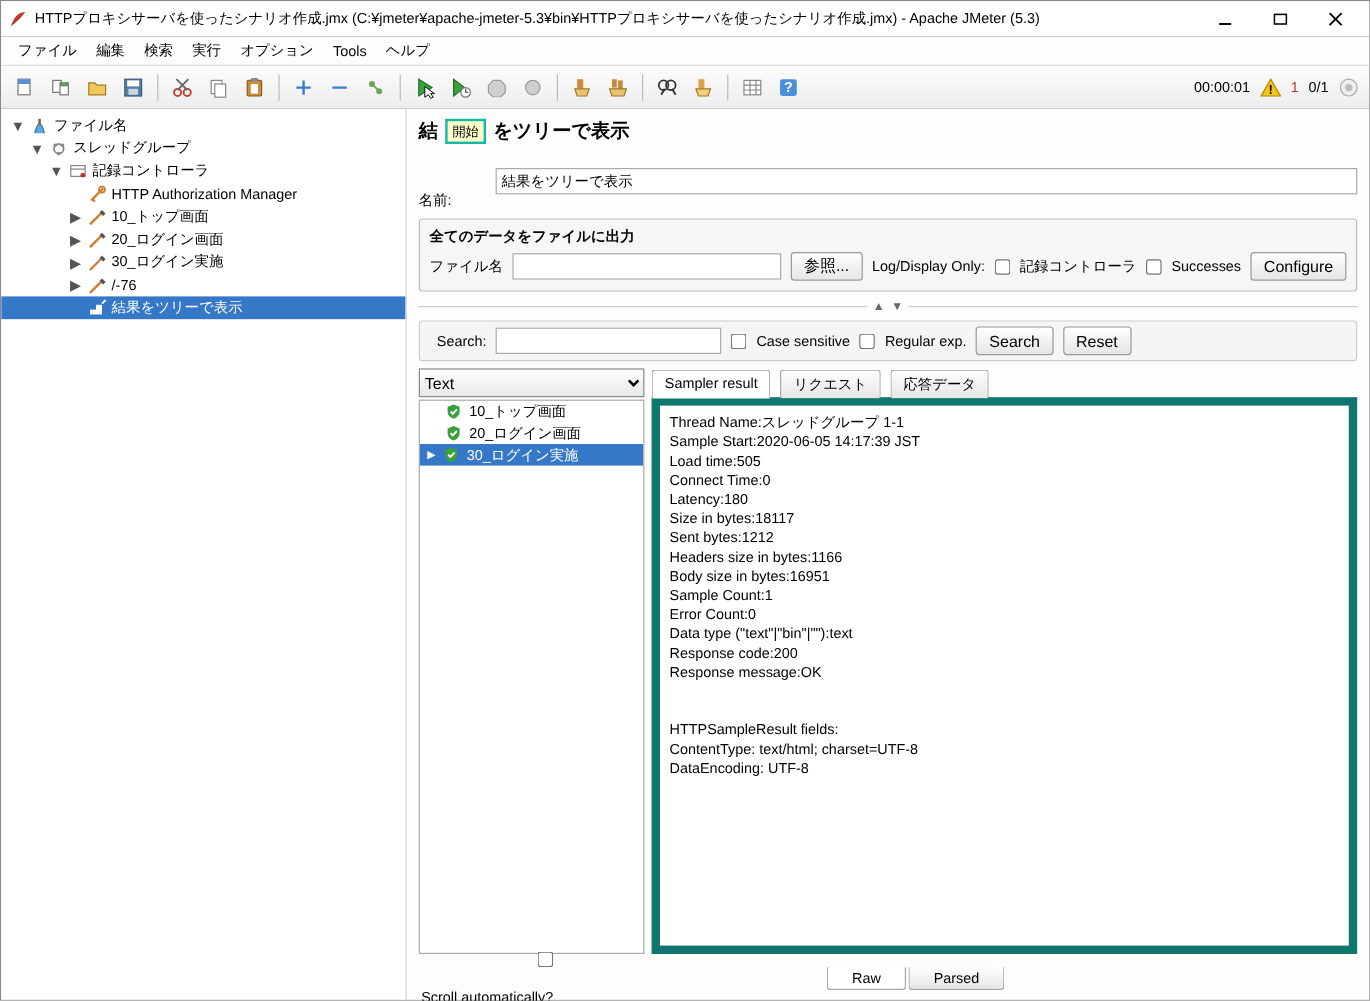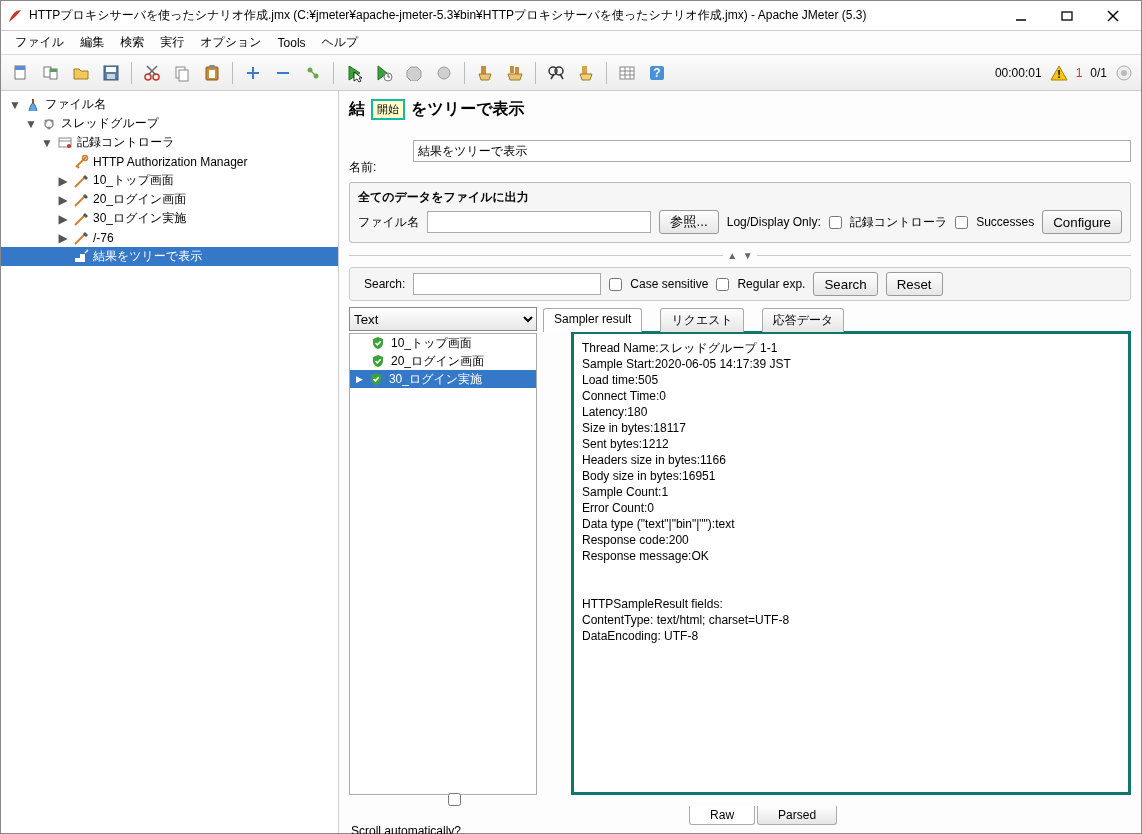--- a/index.html
+++ b/index.html
@@ -42,24 +42,24 @@
   .search-row{ display:flex; align-items:center; gap:8px; padding:4px 14px; border:1px solid #ccc; background:#f5f5f5; border-radius:3px;}
   .search-row input[type=text]{ width:188px; height:22px; border:1px solid #aaa; padding:0 4px;}
   .results-area{ flex:1; display:flex; gap:6px; min-height:0; }
   .results-left{ width:188px; display:flex; flex-direction:column; gap:2px;}
   .select-renderer{ width:100%; height:24px; border:1px solid #888; background:linear-gradient(#fefefe,#e8e8e8);}
   .result-list{ flex:1; border:1px solid #aaa; background:#fff; overflow:auto;}
   .res-row{ display:flex; align-items:center; gap:6px; height:18px; padding:0 6px;}
   .res-row.selected{ background:#3478c7; color:#fff;}
   .shield-ok{ width:14px;height:14px; }
   .results-right{ flex:1; display:flex; flex-direction:column; min-width:0;}
-  .tabs{ display:flex; gap:18px; }
+  .tabs{ display:flex; gap:8px; }
   .tab{ padding:3px 10px; border:1px solid #aaa; border-bottom:none; background:linear-gradient(#fefefe,#e6e6e6); border-radius:3px 3px 0 0; position:relative; top:1px;}
   .tab.active{ background:#fff; font-weight:normal; z-index:2;}
-  .sampler-panel{ flex:1; border:3px solid #0f766e; background:#fff; padding:6px 8px; overflow:auto; white-space:pre; font-family:inherit; line-height:16px;margin-left:28px;}
+  .sampler-panel{ flex:1; border:7px solid #0f766e; background:#fff; padding:6px 8px; overflow:auto; white-space:pre; font-family:inherit; line-height:16px;}
   .bottom-row{ display:flex; align-items:center; justify-content:flex-start; gap:20px; height:28px;}
   .bottom-left{ display:flex; align-items:flex-end; gap:18px; padding-left:2px;flex-direction:column;}
   .bottom-right-tabs{ display:flex; gap:2px;}
   .btab{ padding:2px 20px; border:1px solid #aaa; border-top:none; border-radius:0 0 3px 3px; background:linear-gradient(#fefefe,#e6e6e6);}
   .btab.active{ background:#fff;}
   svg{ display:block;}
 </style>
 </head>
 <body>
 

